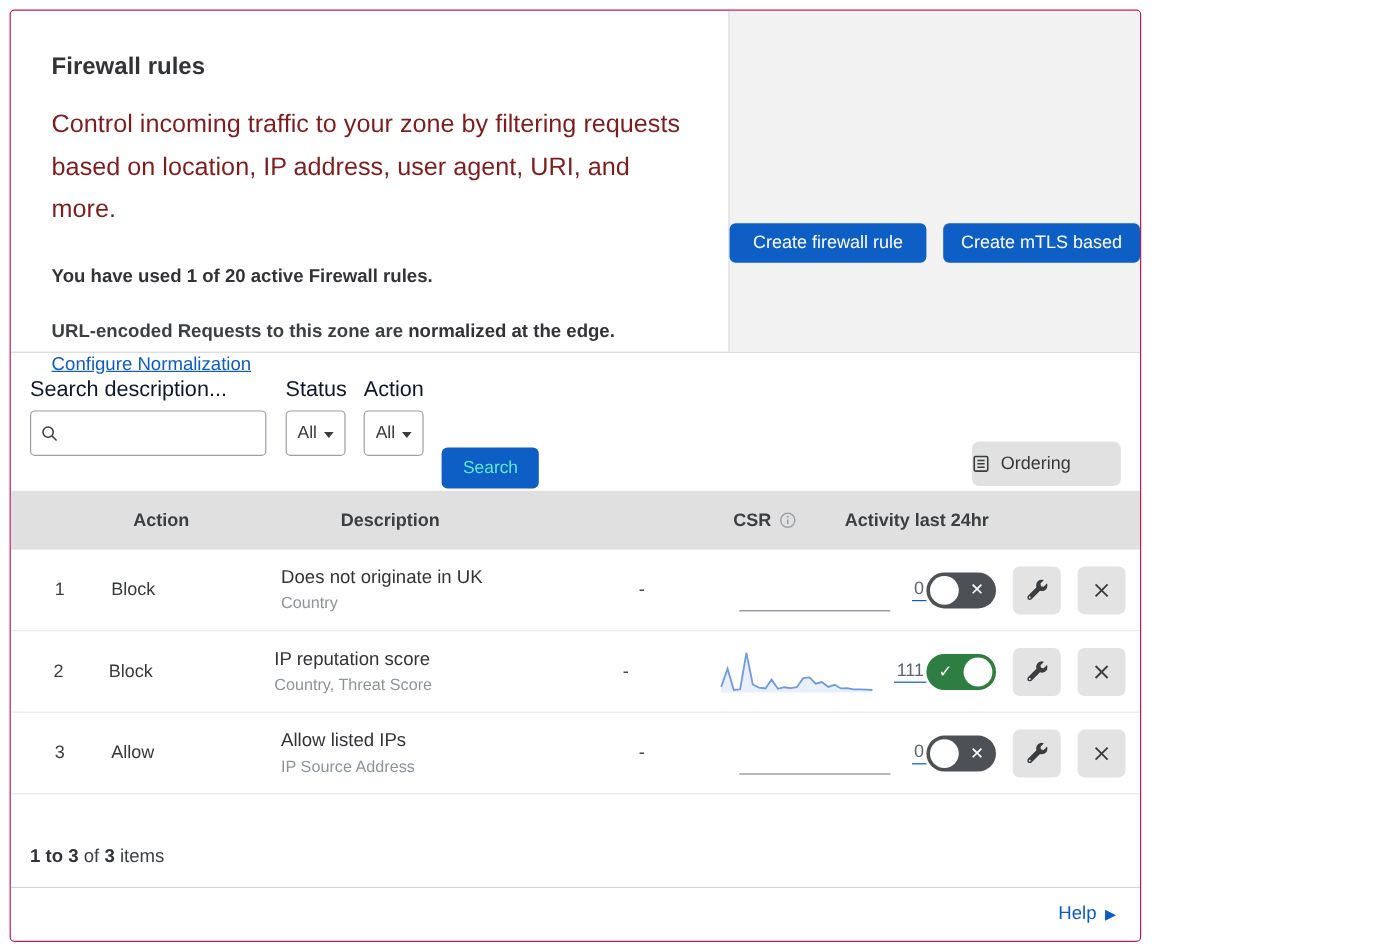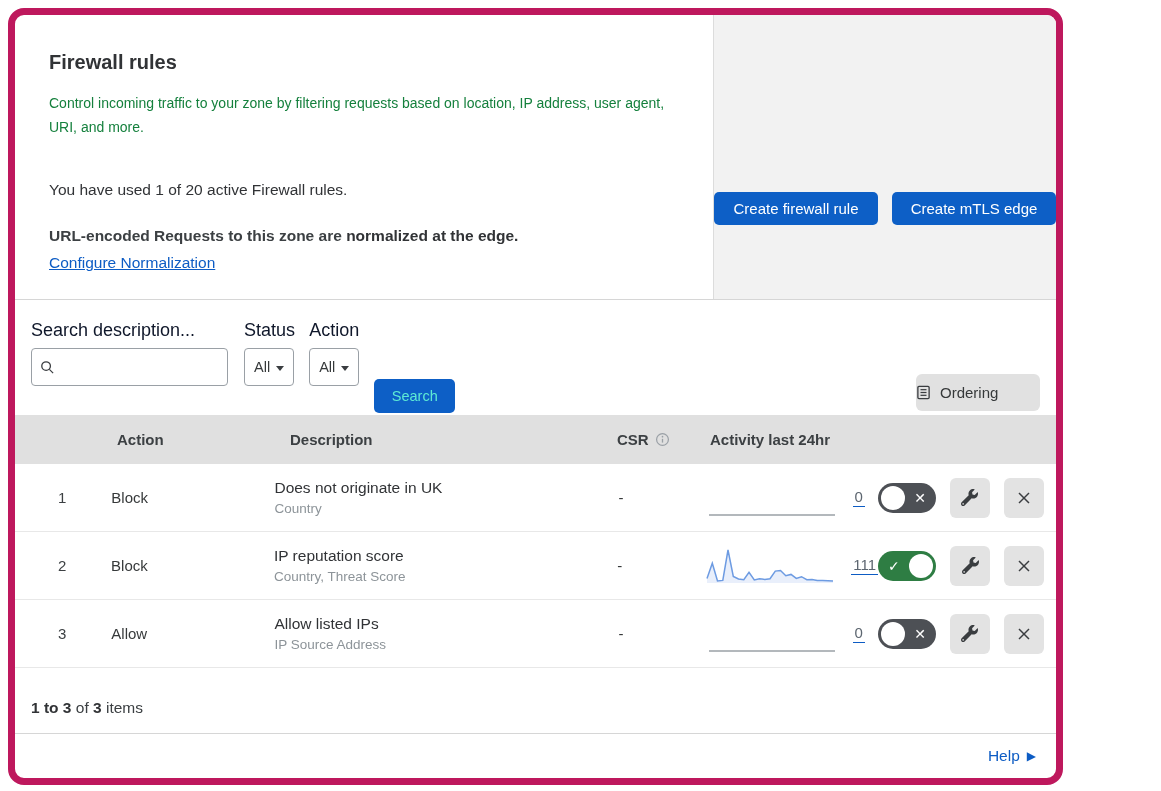--- a/index.html
+++ b/index.html
@@ -1,28 +1,28 @@
 <!DOCTYPE html>
 <html style="--primary-blue: #0d5fc6; --link-blue: #0d5cc4; --toggle-on-green: #2e7d43; --toggle-off-gray: #4d5055; --sparkline-blue: #6d9be2; --sparkline-fill: #e9effb; --flat-line-gray: #9aa0a6; --panel-gray: #f2f2f2; --table-header-gray: #e0e0e0;"><head>
 <meta charset="utf-8">
 <style>
   * { box-sizing: border-box; margin: 0; padding: 0; }
   html,body { width:1161px; height:791px; background:#fff; }
   body { font-family:"Liberation Sans","DejaVu Sans",sans-serif; color:#36393a; }
   .card {
-    position:absolute; left:8px; top:8px; width:1055px; height:777px;
-    border:7px solid #be185d; border-radius:16px; background:#fff; overflow:hidden;
+    position:absolute; left:8px; top:8px; width:943px; height:777px;
+    border:1px solid #be185d; border-radius:4px; background:#fff; overflow:hidden;
     display:flex; flex-direction:column;
   }
   
   .card-top { display:flex; height:285px; border-bottom:1px solid #d6d6d6; flex:0 0 auto; }
   .top-left { flex:1; padding:36px 30px 0 34px; }
   .page-title { font-size:20px; font-weight:700; color:#313336; margin-bottom:18px; }
-  .page-desc { font-size:14px; line-height:1.7; max-width:740px; margin-bottom:41px; color:#15803d; }
-  .usage { font-size:15.5px; font-weight:400; margin-bottom:28px; color:#313336; }
+  .page-desc { font-size:21px; line-height:1.7; max-width:740px; margin-bottom:29px; color:#7f1d1d; }
+  .usage { font-size:15.5px; font-weight:700; margin-bottom:28px; color:#313336; }
   .norm { font-size:15.5px; margin-bottom:9px; color:#3c4043;font-weight:bold; }
   .norm b { color:#313336; }
   .link { color:var(--link-blue); text-decoration:underline; font-size:15.5px; cursor:pointer; }
   .top-right {
     width:343px; flex:0 0 auto; background:#f2f2f2; border-left:1px solid #dcdcdc;
     padding-top:103px; display:flex; flex-direction:row; align-items:center; gap:14px;
   }
   .btn-primary {
     width:272px; height:33px; background:var(--primary-blue); color:#fff; border:none;
     border-radius:5px; font-size:15px; font-family:inherit; cursor:pointer;
@@ -102,21 +102,21 @@
   <div class="card-top">
     <div class="top-left">
       <div class="page-title">Firewall rules</div>
       <p class="page-desc">Control incoming traffic to your zone by filtering requests based on location, IP address, user agent, URI, and more.</p>
       <p class="usage">You have used 1 of 20 active Firewall rules.</p>
       <p class="norm"><span>URL-encoded Requests to this zone are </span><b>normalized at the edge.</b></p>
       <a class="link">Configure Normalization</a>
     </div>
     <div class="top-right">
       <button class="btn-primary">Create firewall rule</button>
-      <button class="btn-primary">Create mTLS edge</button>
+      <button class="btn-primary">Create mTLS based</button>
     </div>
   </div>
 
   <div class="filter-bar">
     <div class="fgroup gap16">
       <span class="flabel">Search description...</span>
       <div class="search-box">
         <svg width="15" height="15" viewBox="0 0 16 16">
           <circle cx="6.5" cy="6.5" r="4.6" fill="none" stroke="#3a3d40" stroke-width="1.4"></circle>
           <line x1="10" y1="10" x2="14" y2="14" stroke="#3a3d40" stroke-width="1.4"></line>

